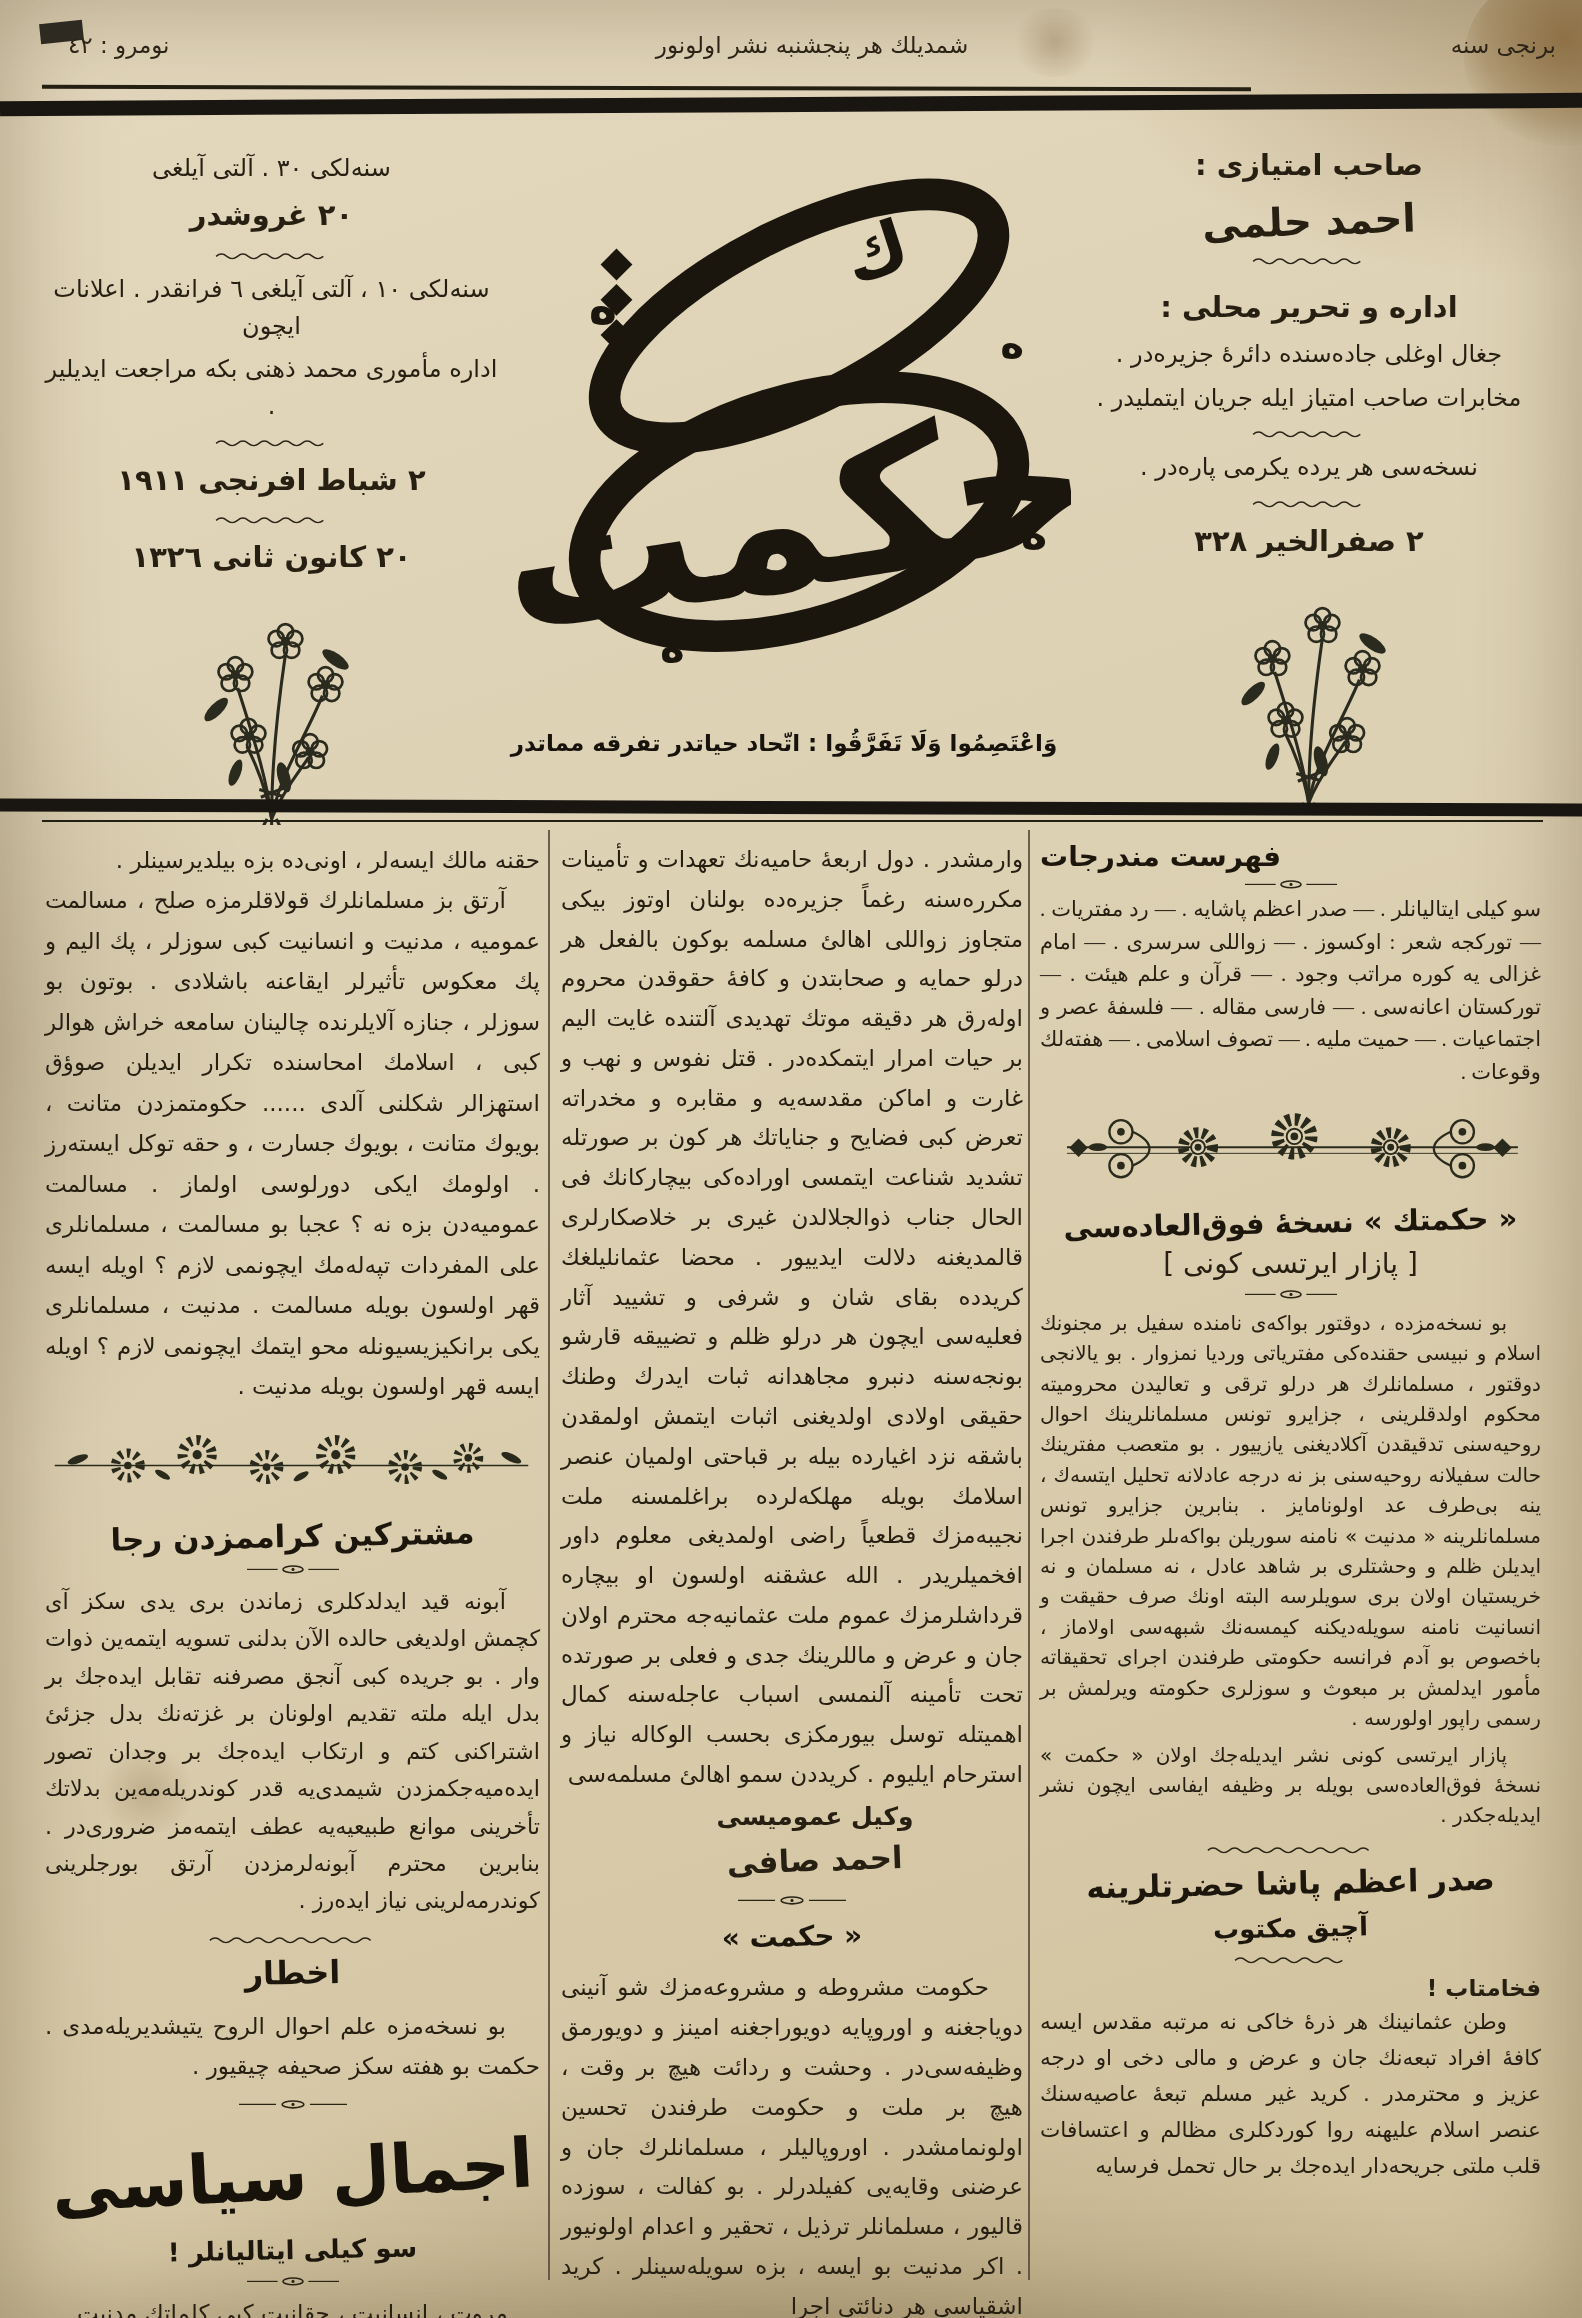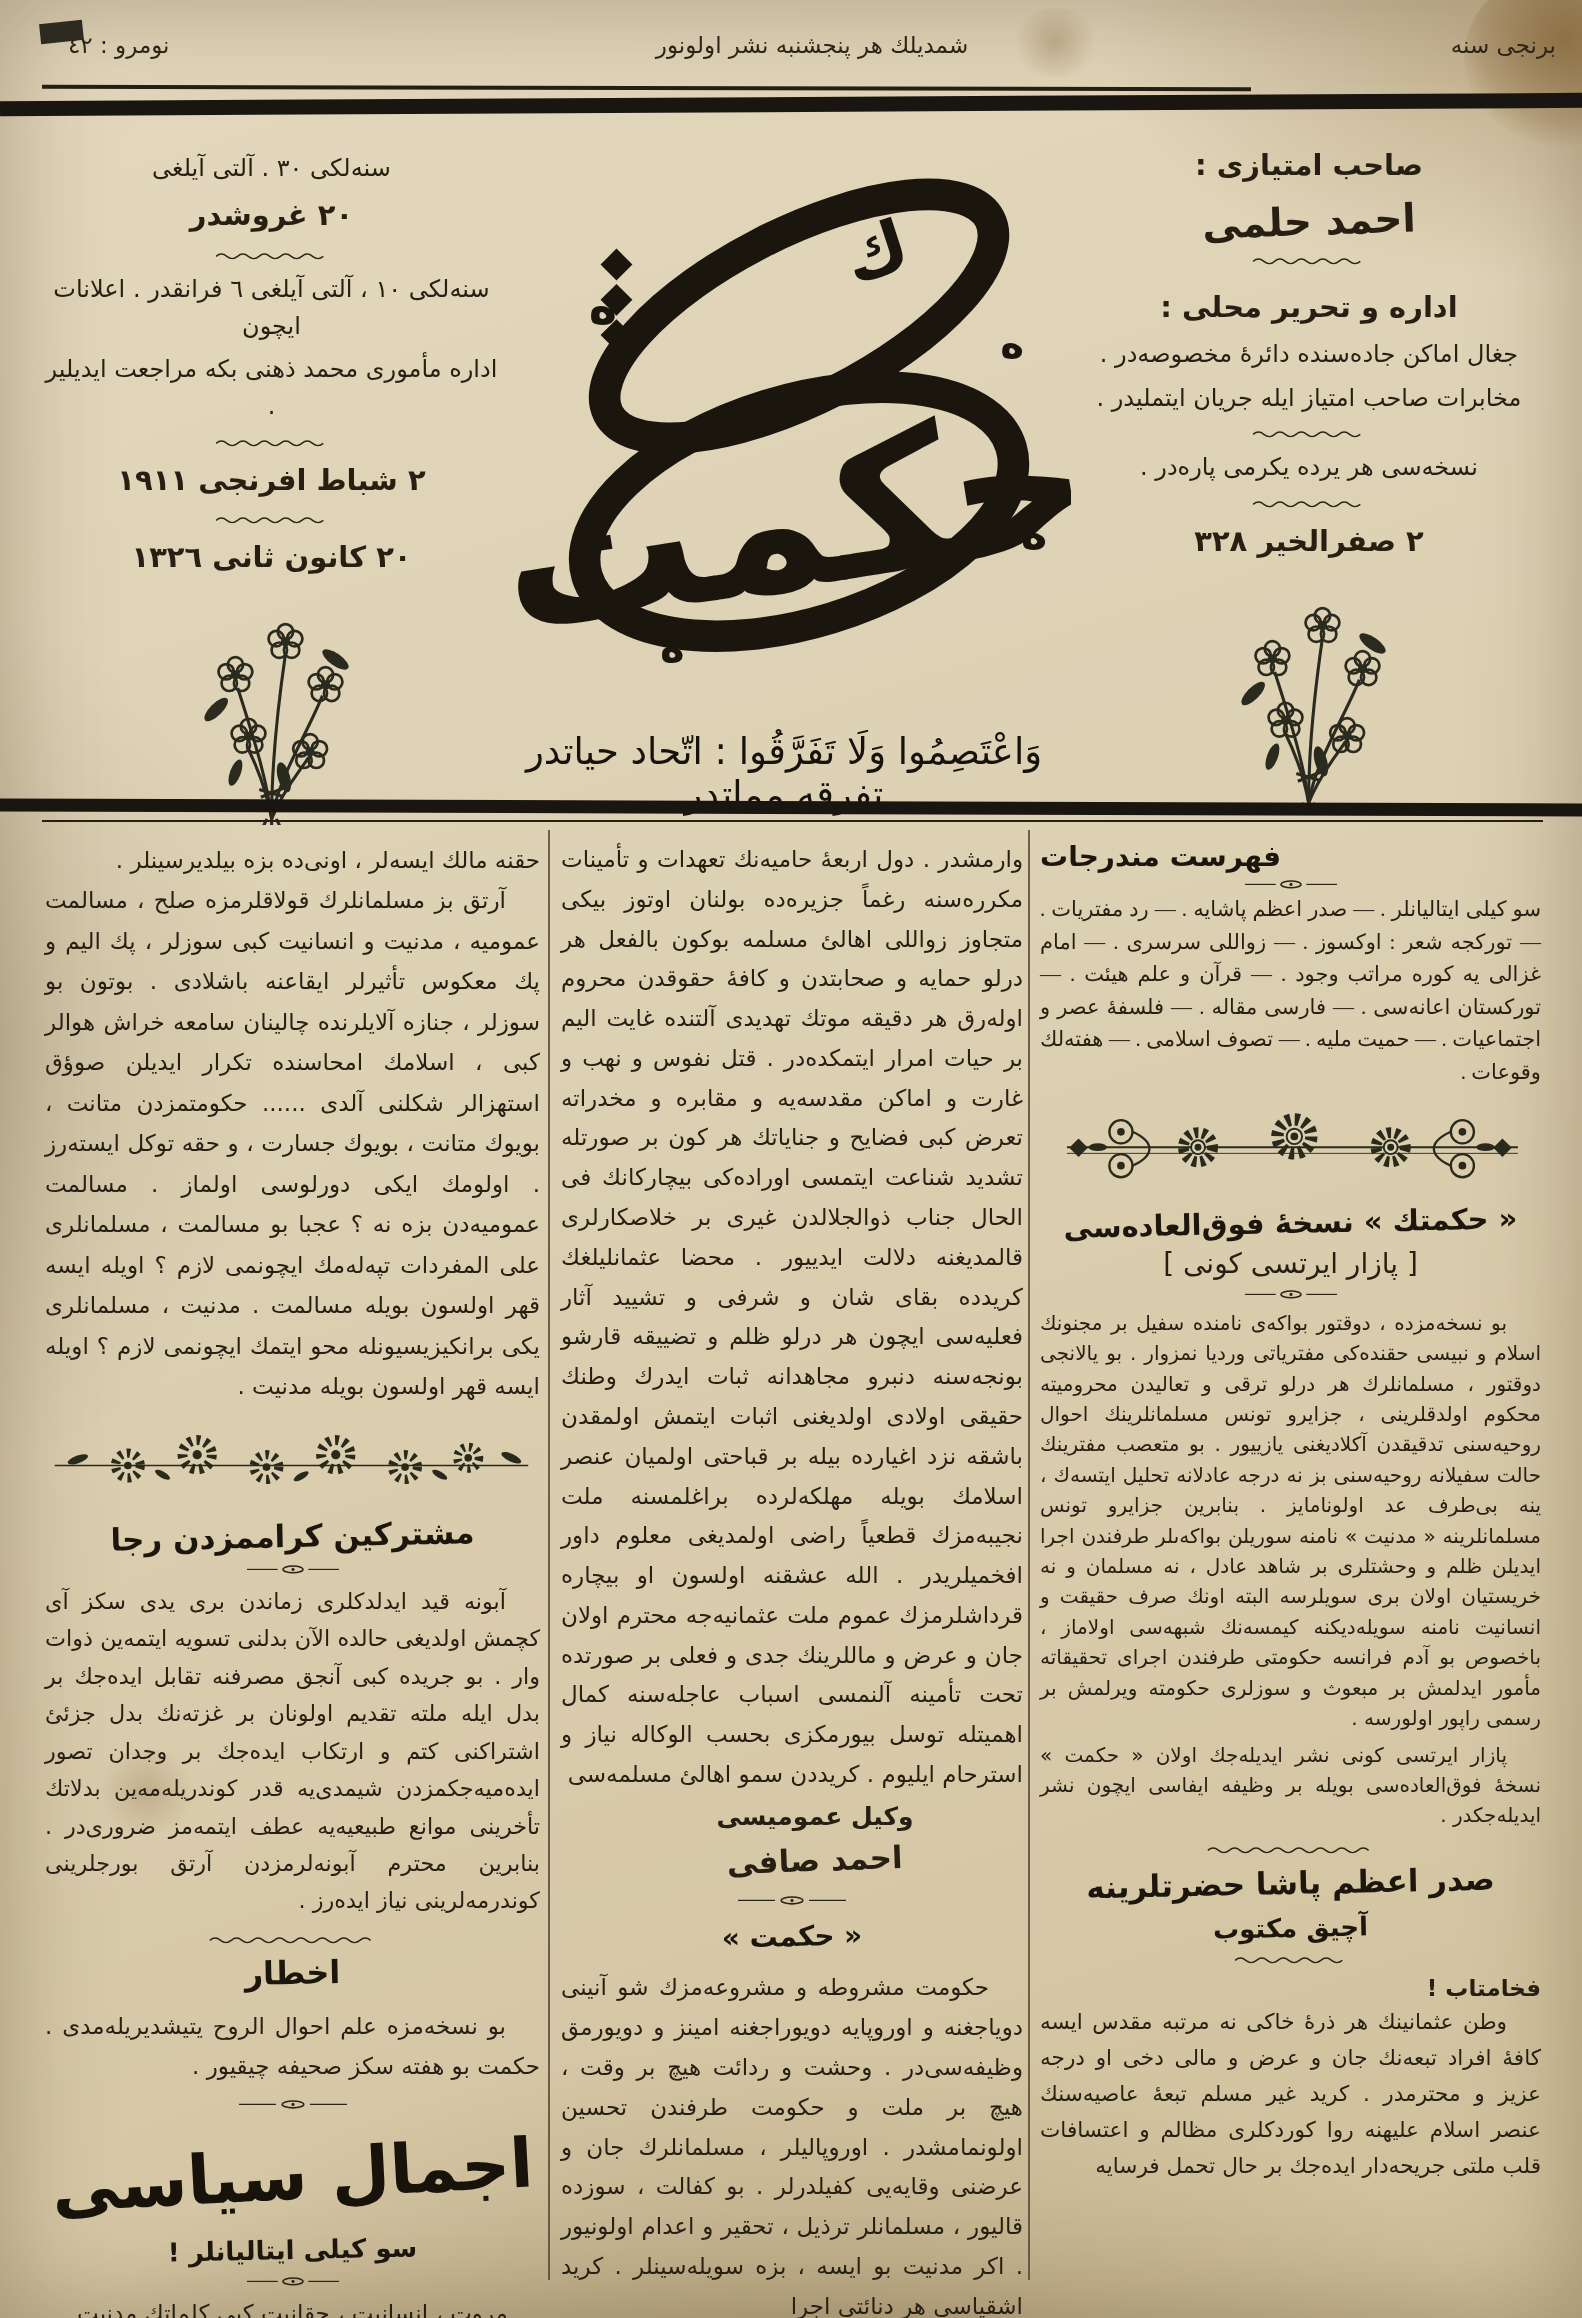--- a/index.html
+++ b/index.html
@@ -28,21 +28,21 @@
   .rule-d{position:absolute;top:820px;left:42px;right:39px;height:2.3px;background:#241f13;}
   
   .h-left{position:absolute;top:150px;left:45px;width:453px;}
   .h-right{position:absolute;top:143px;left:1072px;width:474px;}
   .h-center{position:absolute;top:106px;left:497px;width:574px;}
   .hl{font-size:24px;line-height:1.55;}
   .hl-big{font-size:29px;font-weight:bold;}
   .owner-name{font-size:39px;font-weight:bold;transform:rotate(-2deg);margin-top:10.8px;}
   .hblock{margin:0 0 6.2px 0;}
   .sq{margin:12.3px auto 10.8px auto;display:block;}
-  .tagline{font-size:37px;font-weight:normal;color:#17130c;margin-top:4.6px;letter-spacing:0.8px;}
+  .tagline{font-size:23px;font-weight:bold;color:#17130c;margin-top:4.6px;letter-spacing:0.8px;}
   
   .vdiv{position:absolute;top:830px;height:1450px;width:1.5px;background:#554b39;opacity:.85;}
   .col{position:absolute;top:840px;direction:rtl;}
   .col-left{left:45px;width:495px;}
   .col-mid{left:561px;width:462px;}
   .col-right{left:1040px;width:501px;}
   .p{ text-align:justify;text-align-last:right;}
   .ind{text-indent:34px;}
   .col-left .p{font-size:23px;line-height:1.76;}
   .col-mid .p{font-size:23px;line-height:1.73;}
@@ -86,21 +86,21 @@
   <div class="rule-a"></div>
   <div class="rule-b"></div>
 
   <div class="h-right ar center">
     <div class="hl hl-big hblock">صاحب امتيازى :</div>
     <div class="owner-name">احمد حلمى</div>
     <svg class="sq" width="116" height="9.2" viewBox="0 0 150 12">
         <path d="M2 7 Q9 1 16 7 T30 7 T44 7 T58 7 T72 7 T86 7 T100 7 T114 7 T128 7 T142 7" fill="none" stroke="#2a2417" stroke-width="1.8"></path>
       </svg>
     <div class="hl hl-big hblock" style="margin-top:20px">اداره و تحرير محلى :</div>
-    <div class="hl hblock">جغال اماكن جاده‌سنده دائرهٔ مخصوصه‌در .</div>
+    <div class="hl hblock">جغال اوغلى جاده‌سنده دائرهٔ جزيره‌در .</div>
     <div class="hl hblock">مخابرات صاحب امتياز ايله جريان ايتمليدر .</div>
     <svg class="sq" width="116" height="9.2" viewBox="0 0 150 12">
         <path d="M2 7 Q9 1 16 7 T30 7 T44 7 T58 7 T72 7 T86 7 T100 7 T114 7 T128 7 T142 7" fill="none" stroke="#2a2417" stroke-width="1.8"></path>
       </svg>
     <div class="hl hblock">نسخه‌سى هر يرده يكرمى پاره‌در .</div>
     <svg class="sq" width="116" height="9.2" viewBox="0 0 150 12">
         <path d="M2 7 Q9 1 16 7 T30 7 T44 7 T58 7 T72 7 T86 7 T100 7 T114 7 T128 7 T142 7" fill="none" stroke="#2a2417" stroke-width="1.8"></path>
       </svg>
     <div class="hl hl-big hblock">٢ صفرالخير ٣٢٨</div>
 

